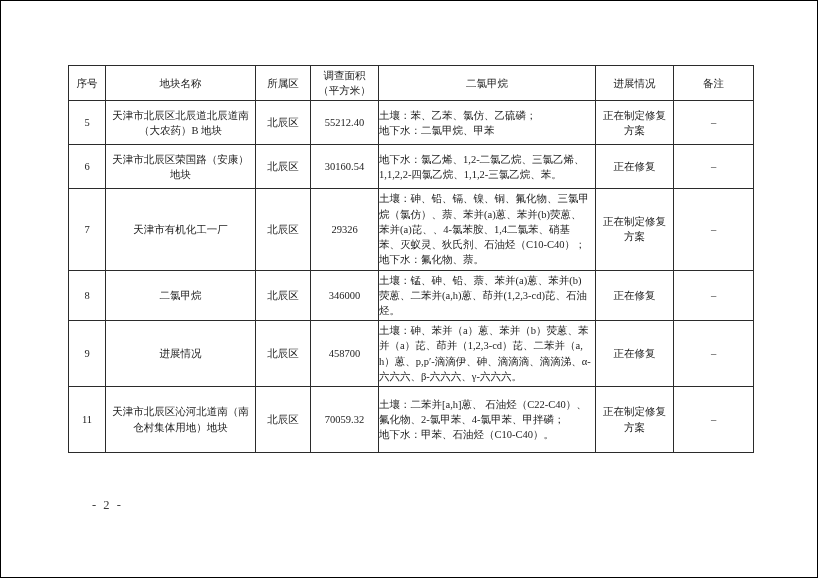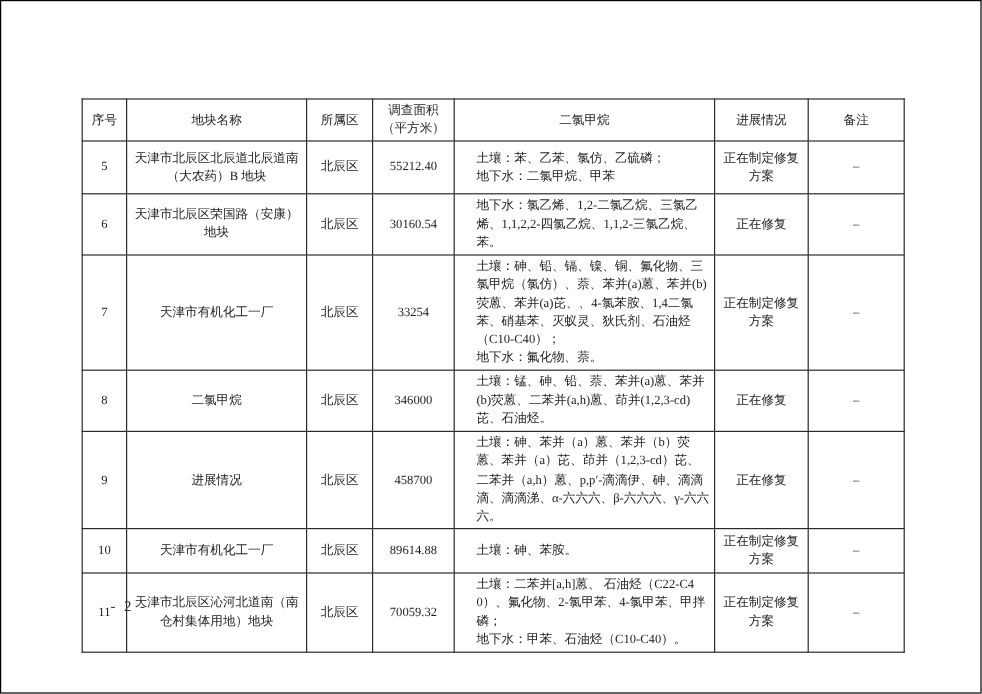--- a/index.html
+++ b/index.html
@@ -10,40 +10,40 @@
     color: #1c1c1c;
     position: relative;
     overflow: hidden;
   }
   .page-border {
     position: absolute; left: 0; top: 0; right: 0; bottom: 0;
     border: 1px solid #000;
     pointer-events: none;
   }
   .doc-table {
-    position: absolute; left: 68px; top: 82px;
+    position: absolute; left: 68px; top: 65px;
     border-collapse: collapse;
     table-layout: fixed;
     width: 685px;
     font-size: 10.5px;
     line-height: 1.45;
   }
   .doc-table td, .doc-table th {
     border: 1px solid #2b2b2b;
     padding: 2px 3px;
     vertical-align: middle;
     text-align: center;
     font-weight: normal;
     word-break: break-all;
   }
   .doc-table th { white-space: pre-line; }
   .doc-table td.pollutants {
     text-align: left;
     white-space: pre-line;
-    padding-left: 18px;
+    padding-left: 0;
     padding-right: 4px;
   }
   .footer-pagenum {
     position: absolute;
     left: 92px; top: 498px;
     font-size: 12.5px;
     letter-spacing: 2px;
     color: #3a3a3a;
   }
 </style>
@@ -89,21 +89,21 @@
     <td>北辰区</td>
     <td>30160.54</td>
     <td class="pollutants">地下水：氯乙烯、1,2-二氯乙烷、三氯乙烯、1,1,2,2-四氯乙烷、1,1,2-三氯乙烷、苯。</td>
     <td>正在修复</td>
     <td>–</td>
   </tr>
   <tr style="height:80px">
     <td>7</td>
     <td>天津市有机化工一厂</td>
     <td>北辰区</td>
-    <td>33254</td>
+    <td>29326</td>
     <td class="pollutants">土壤：砷、铅、镉、镍、铜、氟化物、三氯甲烷（氯仿）、萘、苯并(a)蒽、苯并(b)荧蒽、苯并(a)芘、、4-氯苯胺、1,4二氯苯、硝基苯、灭蚁灵、狄氏剂、石油烃（C10-C40）；
 地下水：氟化物、萘。</td>
     <td>正在制定修复方案</td>
     <td>–</td>
   </tr>
   <tr style="height:50px">
     <td>8</td>
     <td>二氯甲烷</td>
     <td>北辰区</td>
     <td>346000</td>
@@ -113,29 +113,20 @@
   </tr>
   <tr style="height:66px">
     <td>9</td>
     <td>进展情况</td>
     <td>北辰区</td>
     <td>458700</td>
     <td class="pollutants">土壤：砷、苯并（a）蒽、苯并（b）荧蒽、苯并（a）芘、茚并（1,2,3-cd）芘、二苯并（a,h）蒽、p,p′-滴滴伊、砷、滴滴滴、滴滴涕、α-六六六、β-六六六、γ-六六六。</td>
     <td>正在修复</td>
     <td>–</td>
   </tr>
-  <tr style="height:37px">
-    <td>10</td>
-    <td>天津市有机化工一厂</td>
-    <td>北辰区</td>
-    <td>89614.88</td>
-    <td class="pollutants">土壤：砷、苯胺。</td>
-    <td>正在制定修复方案</td>
-    <td>–</td>
-  </tr>
   <tr style="height:66px">
     <td>11</td>
     <td>天津市北辰区沁河北道南（南仓村集体用地）地块</td>
     <td>北辰区</td>
     <td>70059.32</td>
     <td class="pollutants">土壤：二苯并[a,h]蒽、 石油烃（C22-C40）、氟化物、2-氯甲苯、4-氯甲苯、甲拌磷；
 地下水：甲苯、石油烃（C10-C40）。</td>
     <td>正在制定修复方案</td>
     <td>–</td>
   </tr>

